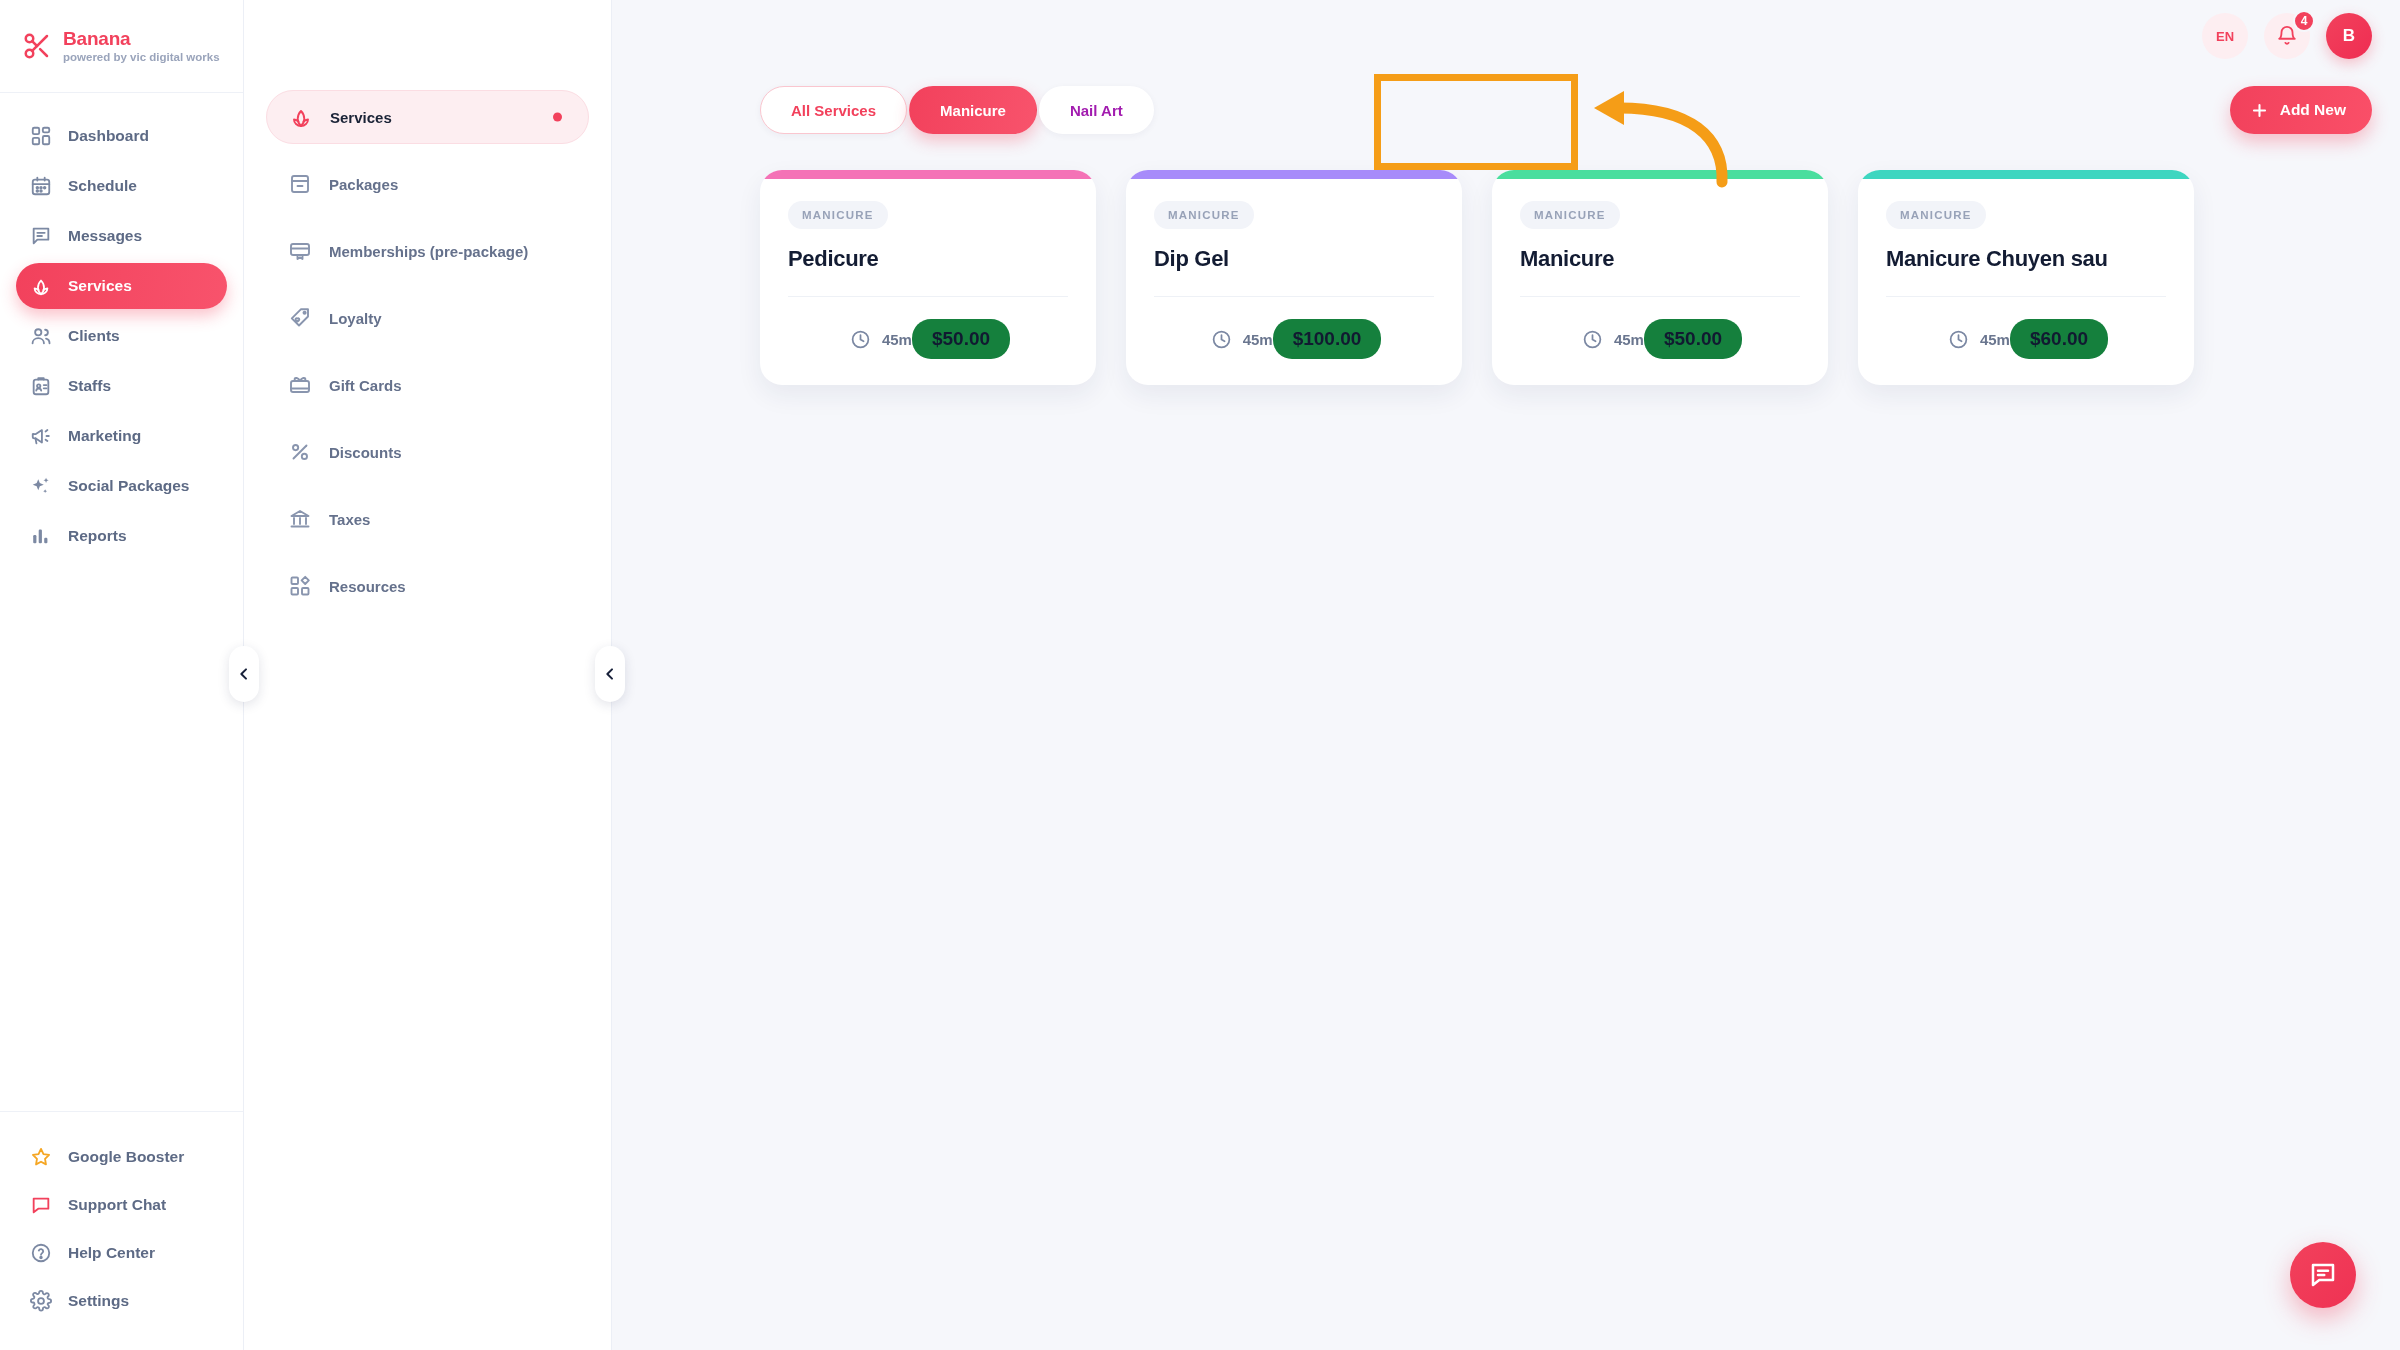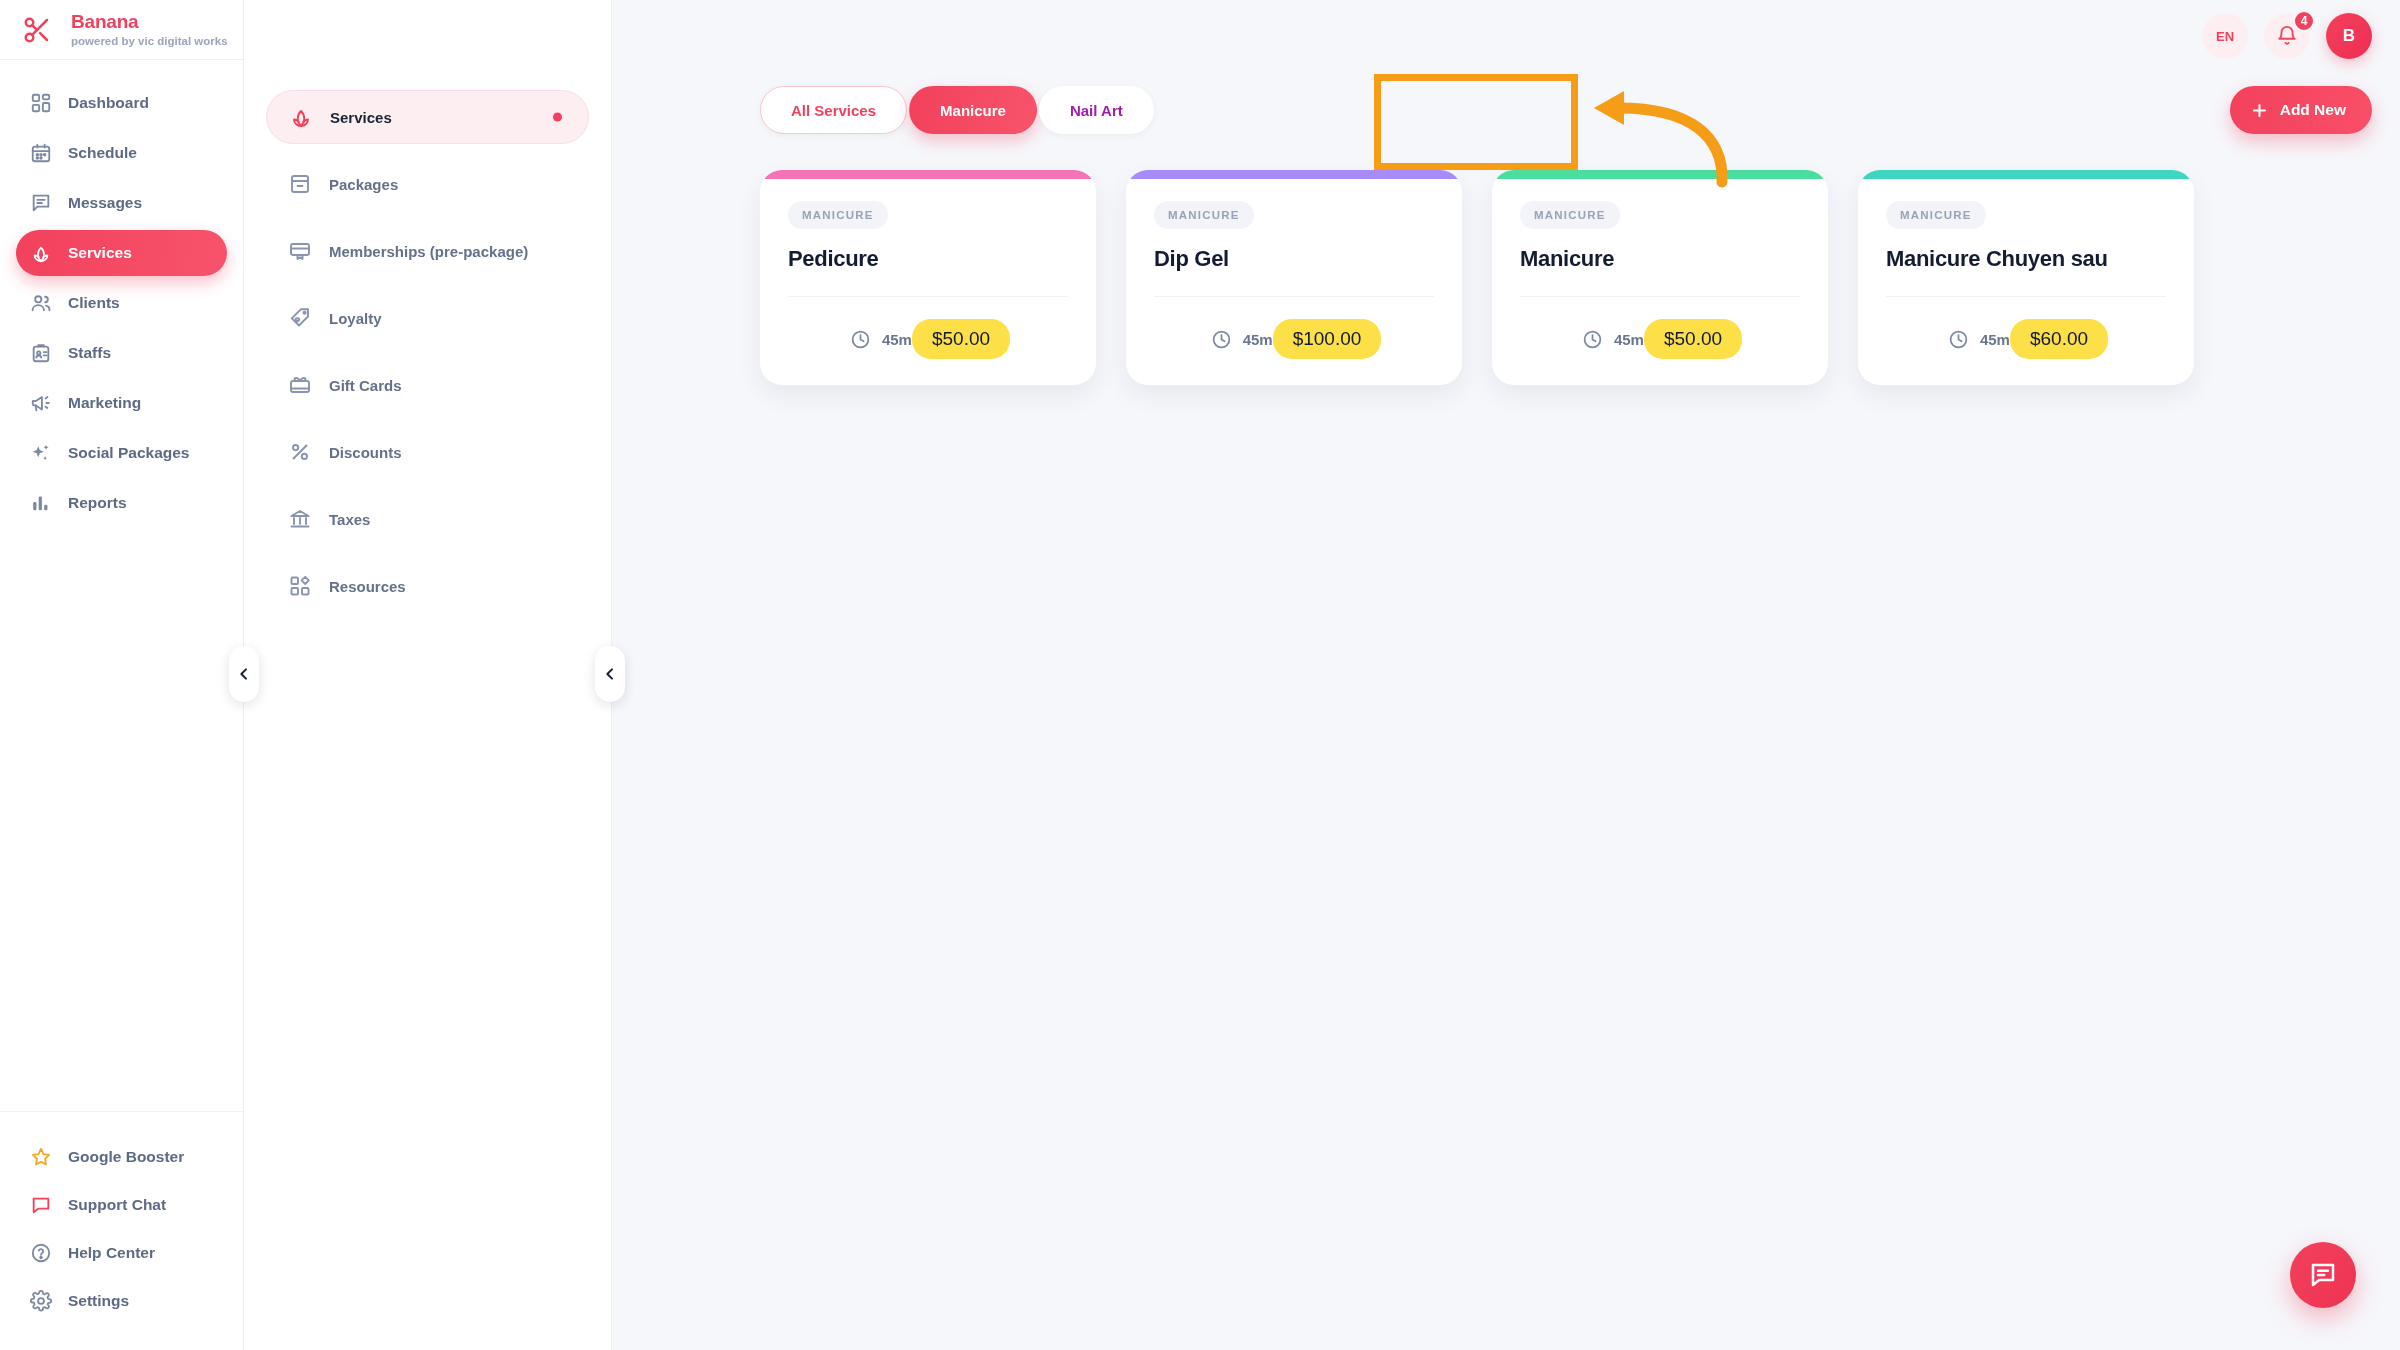--- a/index.html
+++ b/index.html
@@ -12,21 +12,21 @@
   #app { position: relative; width: 2400px; height: 1350px; display: flex; }
 
   
   .primary-sidebar {
     width: 244px; height: 1350px; background: #ffffff;
     border-right: 1px solid #eceff6;
     display: flex; flex-direction: column; flex: 0 0 244px;
     position: relative; z-index: 5;
   }
   .brand {
-    height: 60px; display: flex; align-items: center; gap: 19px;
+    height: 93px; display: flex; align-items: center; gap: 11px;
     padding-left: 22px; border-bottom: 1px solid #eef1f7;
   }
   .brand-icon { width: 30px; height: 30px; flex: 0 0 30px; color: #f2415c; }
   .brand-text { display: flex; flex-direction: column; line-height: 1.05; }
   .brand-name { font-size: 19px; font-weight: bold; color: #f2415c; letter-spacing: -.2px; }
   .brand-sub { font-size: 11.5px; color: #9aa4bb; font-weight: bold; margin-top: 3px; }
 
   .nav-main { padding: 20px 16px 0 16px; display: flex; flex-direction: column; gap: 4px; flex: 1; }
   .nav-item {
     display: flex; align-items: center; gap: 16px;
@@ -158,22 +158,22 @@
     margin-top: 17px; letter-spacing: -.3px; white-space: nowrap;
   }
   .card-divider { height: 1px; background: #eef1f6; margin: 24px 28px 0 28px; }
   .card-footer {
     display: flex; align-items: center; justify-content: center;
     padding: 22px 24px 0 28px;
   }
   .duration { display: flex; align-items: center; gap: 11px; color: #6a768f; font-size: 15px; font-weight: bold; }
   .duration svg { width: 21px; height: 21px; color: #7b88a3; }
   .price-chip {
-    background: #fde047; border-radius: 19px; padding: 9px 20px;
-    font-size: 19px; font-weight: normal; color: #111a31;
+    background: #15803d; border-radius: 19px; padding: 9px 20px;
+    font-size: 19px; font-weight: bold; color: #111a31;
   }
 
   
   .chat-fab {
     position: absolute; right: 44px; bottom: 42px;
     width: 66px; height: 66px; border-radius: 50%;
     background: linear-gradient(135deg, #f2415c, #ef3253);
     display: flex; align-items: center; justify-content: center;
     box-shadow: 0 10px 26px rgba(242,65,92,.38); cursor: pointer; z-index: 20;
   }

